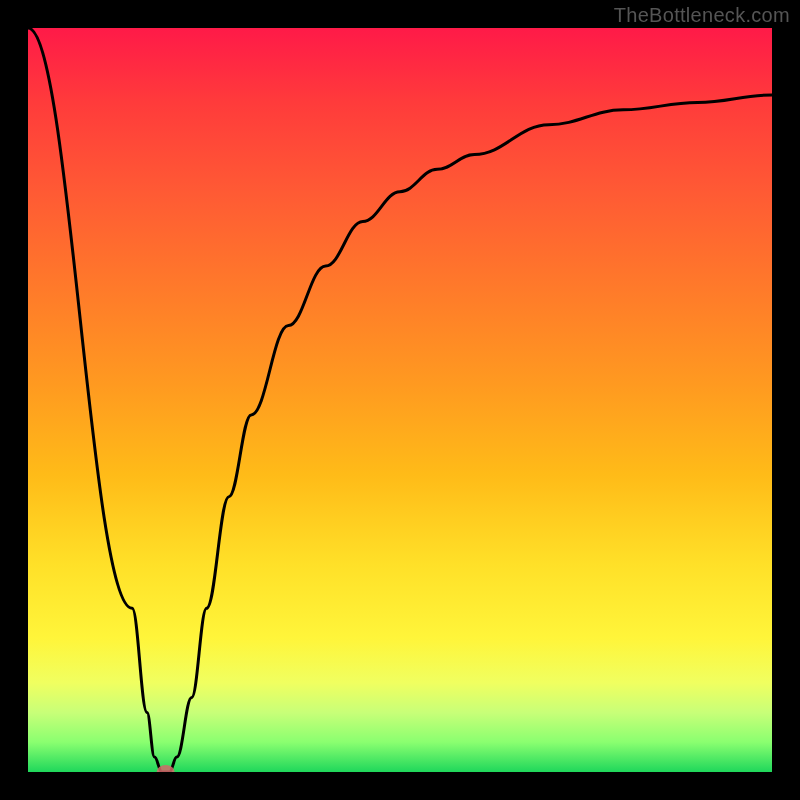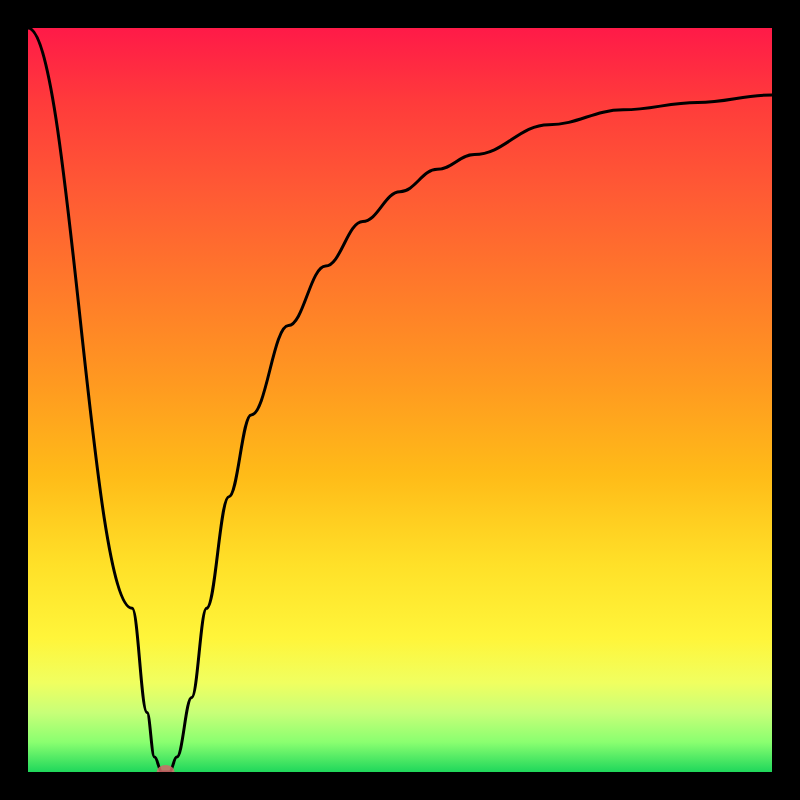--- a/index.html
+++ b/index.html
@@ -66,13 +66,14 @@
     <svg class="curve-svg" viewBox="0 0 744 744" preserveAspectRatio="none">
       <g id="curve-group">
           <path d="M 0 0 C 41.66400000000001 0 62.496 580.3199999999999 104.16000000000001 580.3199999999999 C 110.11200000000001 580.3199999999999 113.08800000000001 684.48 119.04 684.48 C 122.016 684.48 123.504 729.12 126.48 729.12 C 129.456 729.12 130.944 744 133.92 744 C 136.896 744 138.38400000000001 744 141.36 744 C 144.336 744 145.824 729.12 148.8 729.12 C 154.752 729.12 157.728 669.6 163.68 669.6 C 169.632 669.6 172.608 580.3199999999999 178.56 580.3199999999999 C 187.488 580.3199999999999 191.95200000000003 468.72 200.88000000000002 468.72 C 209.80800000000002 468.72 214.272 386.88 223.2 386.88 C 238.07999999999998 386.88 245.51999999999998 297.6 260.4 297.6 C 275.28 297.6 282.72 238.07999999999998 297.6 238.07999999999998 C 312.48 238.07999999999998 319.92 193.44000000000005 334.8 193.44000000000005 C 349.68 193.44000000000005 357.12 163.67999999999995 372 163.67999999999995 C 386.88 163.67999999999995 394.32000000000005 141.36 409.20000000000005 141.36 C 424.08000000000004 141.36 431.52 126.48000000000002 446.4 126.48000000000002 C 476.15999999999997 126.48000000000002 491.03999999999996 96.72000000000003 520.8 96.72000000000003 C 550.56 96.72000000000003 565.44 81.84000000000003 595.2 81.84000000000003 C 624.96 81.84000000000003 639.84 74.39999999999998 669.6 74.39999999999998 C 699.36 74.39999999999998 714.24 66.95999999999992 744 66.95999999999992" fill="none" stroke="#000" stroke-width="3" stroke-linecap="round" stroke-linejoin="round"></path>
         </g>
       <g id="marker-group">
           <ellipse cx="137.64" cy="744" rx="9" ry="7" fill="#d46a6a" opacity="0.85"></ellipse>
         </g>
     </svg>
   </div>
 
+  <div class="watermark">TheBottleneck.com</div>
 </div>
 
 </body></html>

